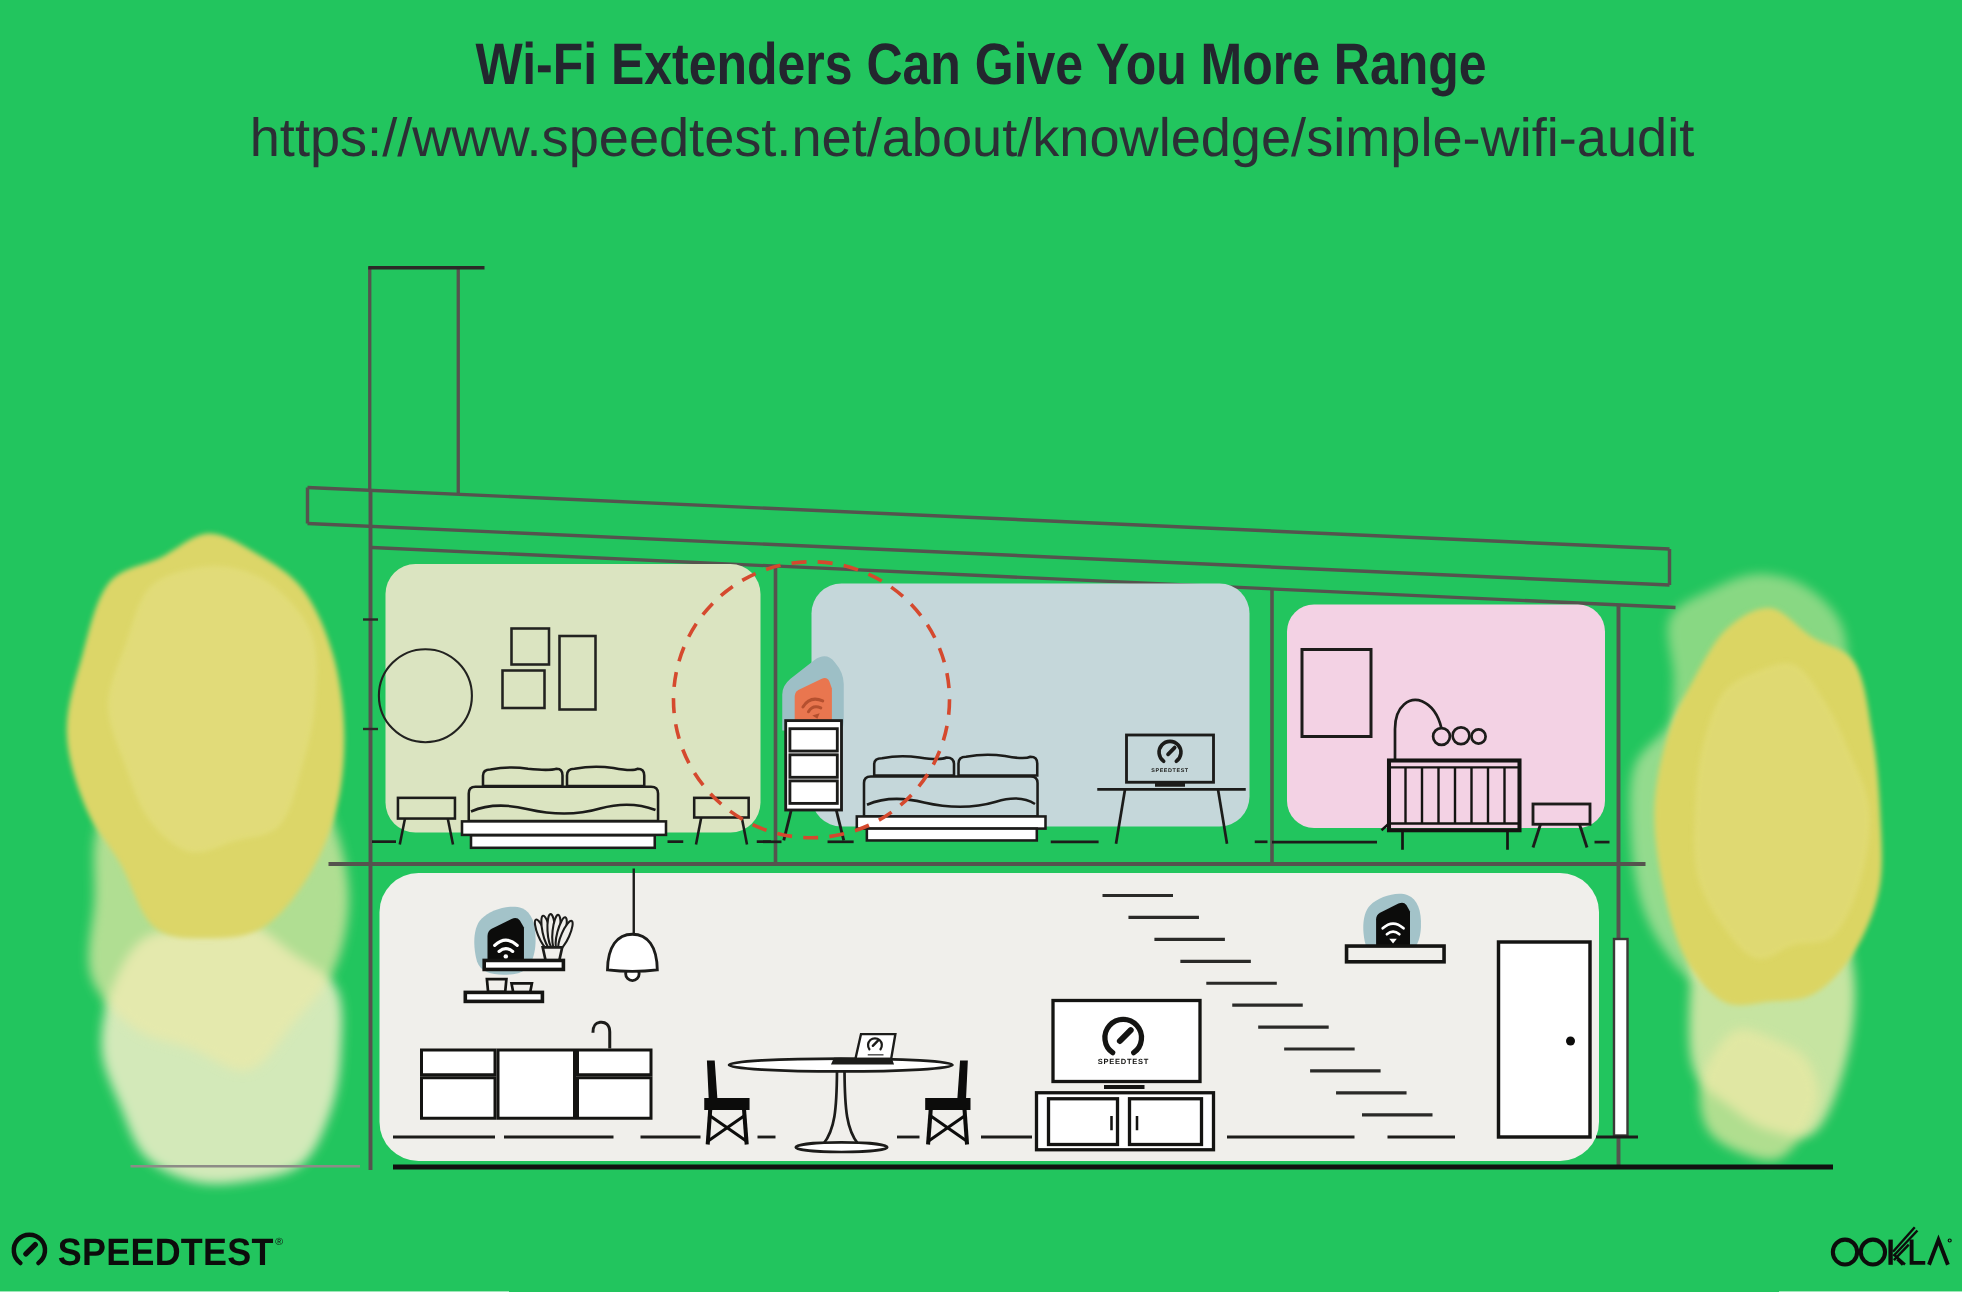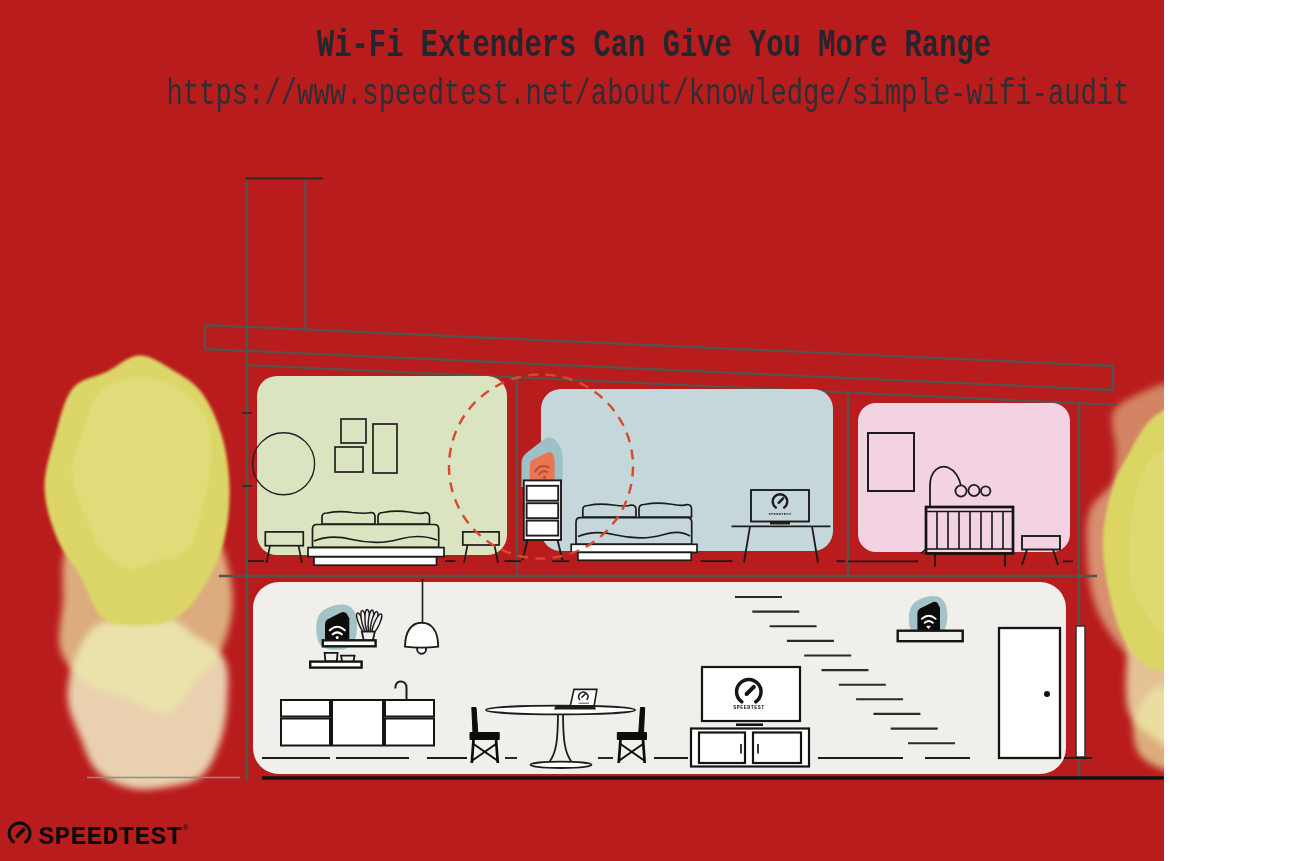--- a/index.html
+++ b/index.html
@@ -1,17 +1,17 @@
 <!DOCTYPE html>
 <html><head>
 <meta charset="utf-8">
 <style>
   html,body{margin:0;padding:0;background:#ffffff;}
-  #page{position:relative;width:1164px;height:861px;background:#b91c1c;overflow:hidden;
-        font-family:Liberation Mono, monospace;}
+  #page{position:relative;width:1308px;height:861px;background:#22c55e;overflow:hidden;
+        font-family:Liberation Sans, sans-serif;}
   svg{display:block;}
 </style>
 </head>
 <body>
 <div id="page">
 <svg width="1308" height="861" viewBox="0 0 1308 861">
 <defs>
   <filter id="soft1" x="-30%" y="-30%" width="160%" height="160%">
           <feGaussianBlur stdDeviation="1.8"></feGaussianBlur>
         </filter>

